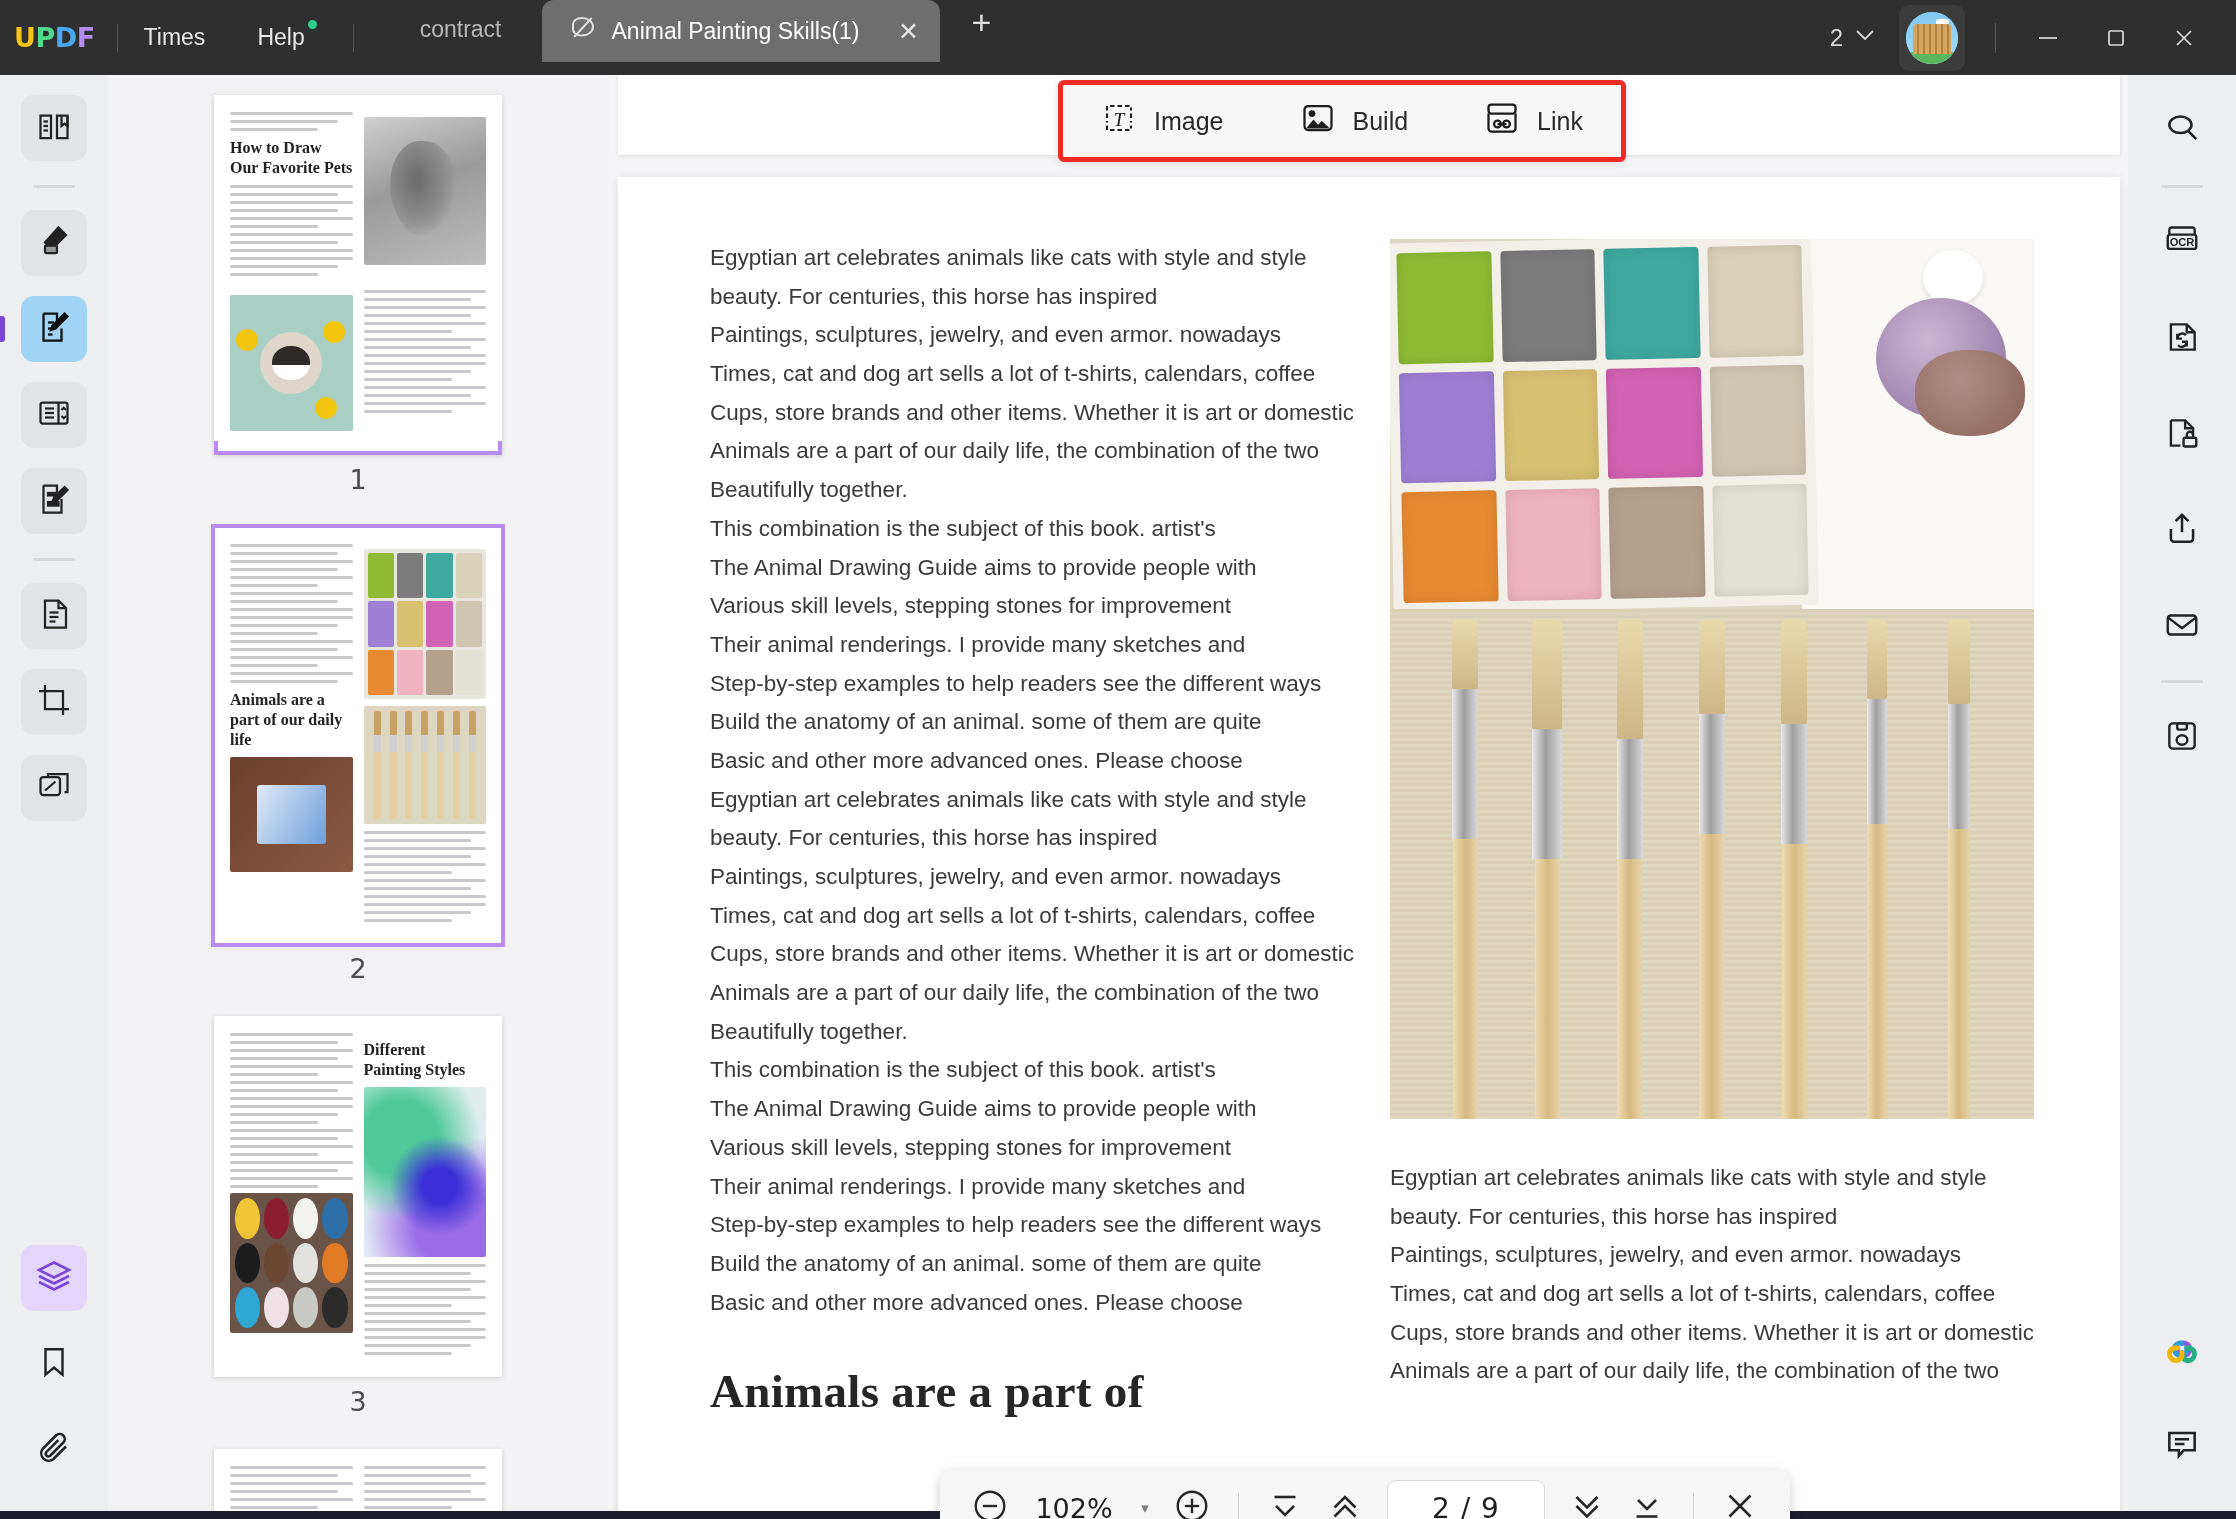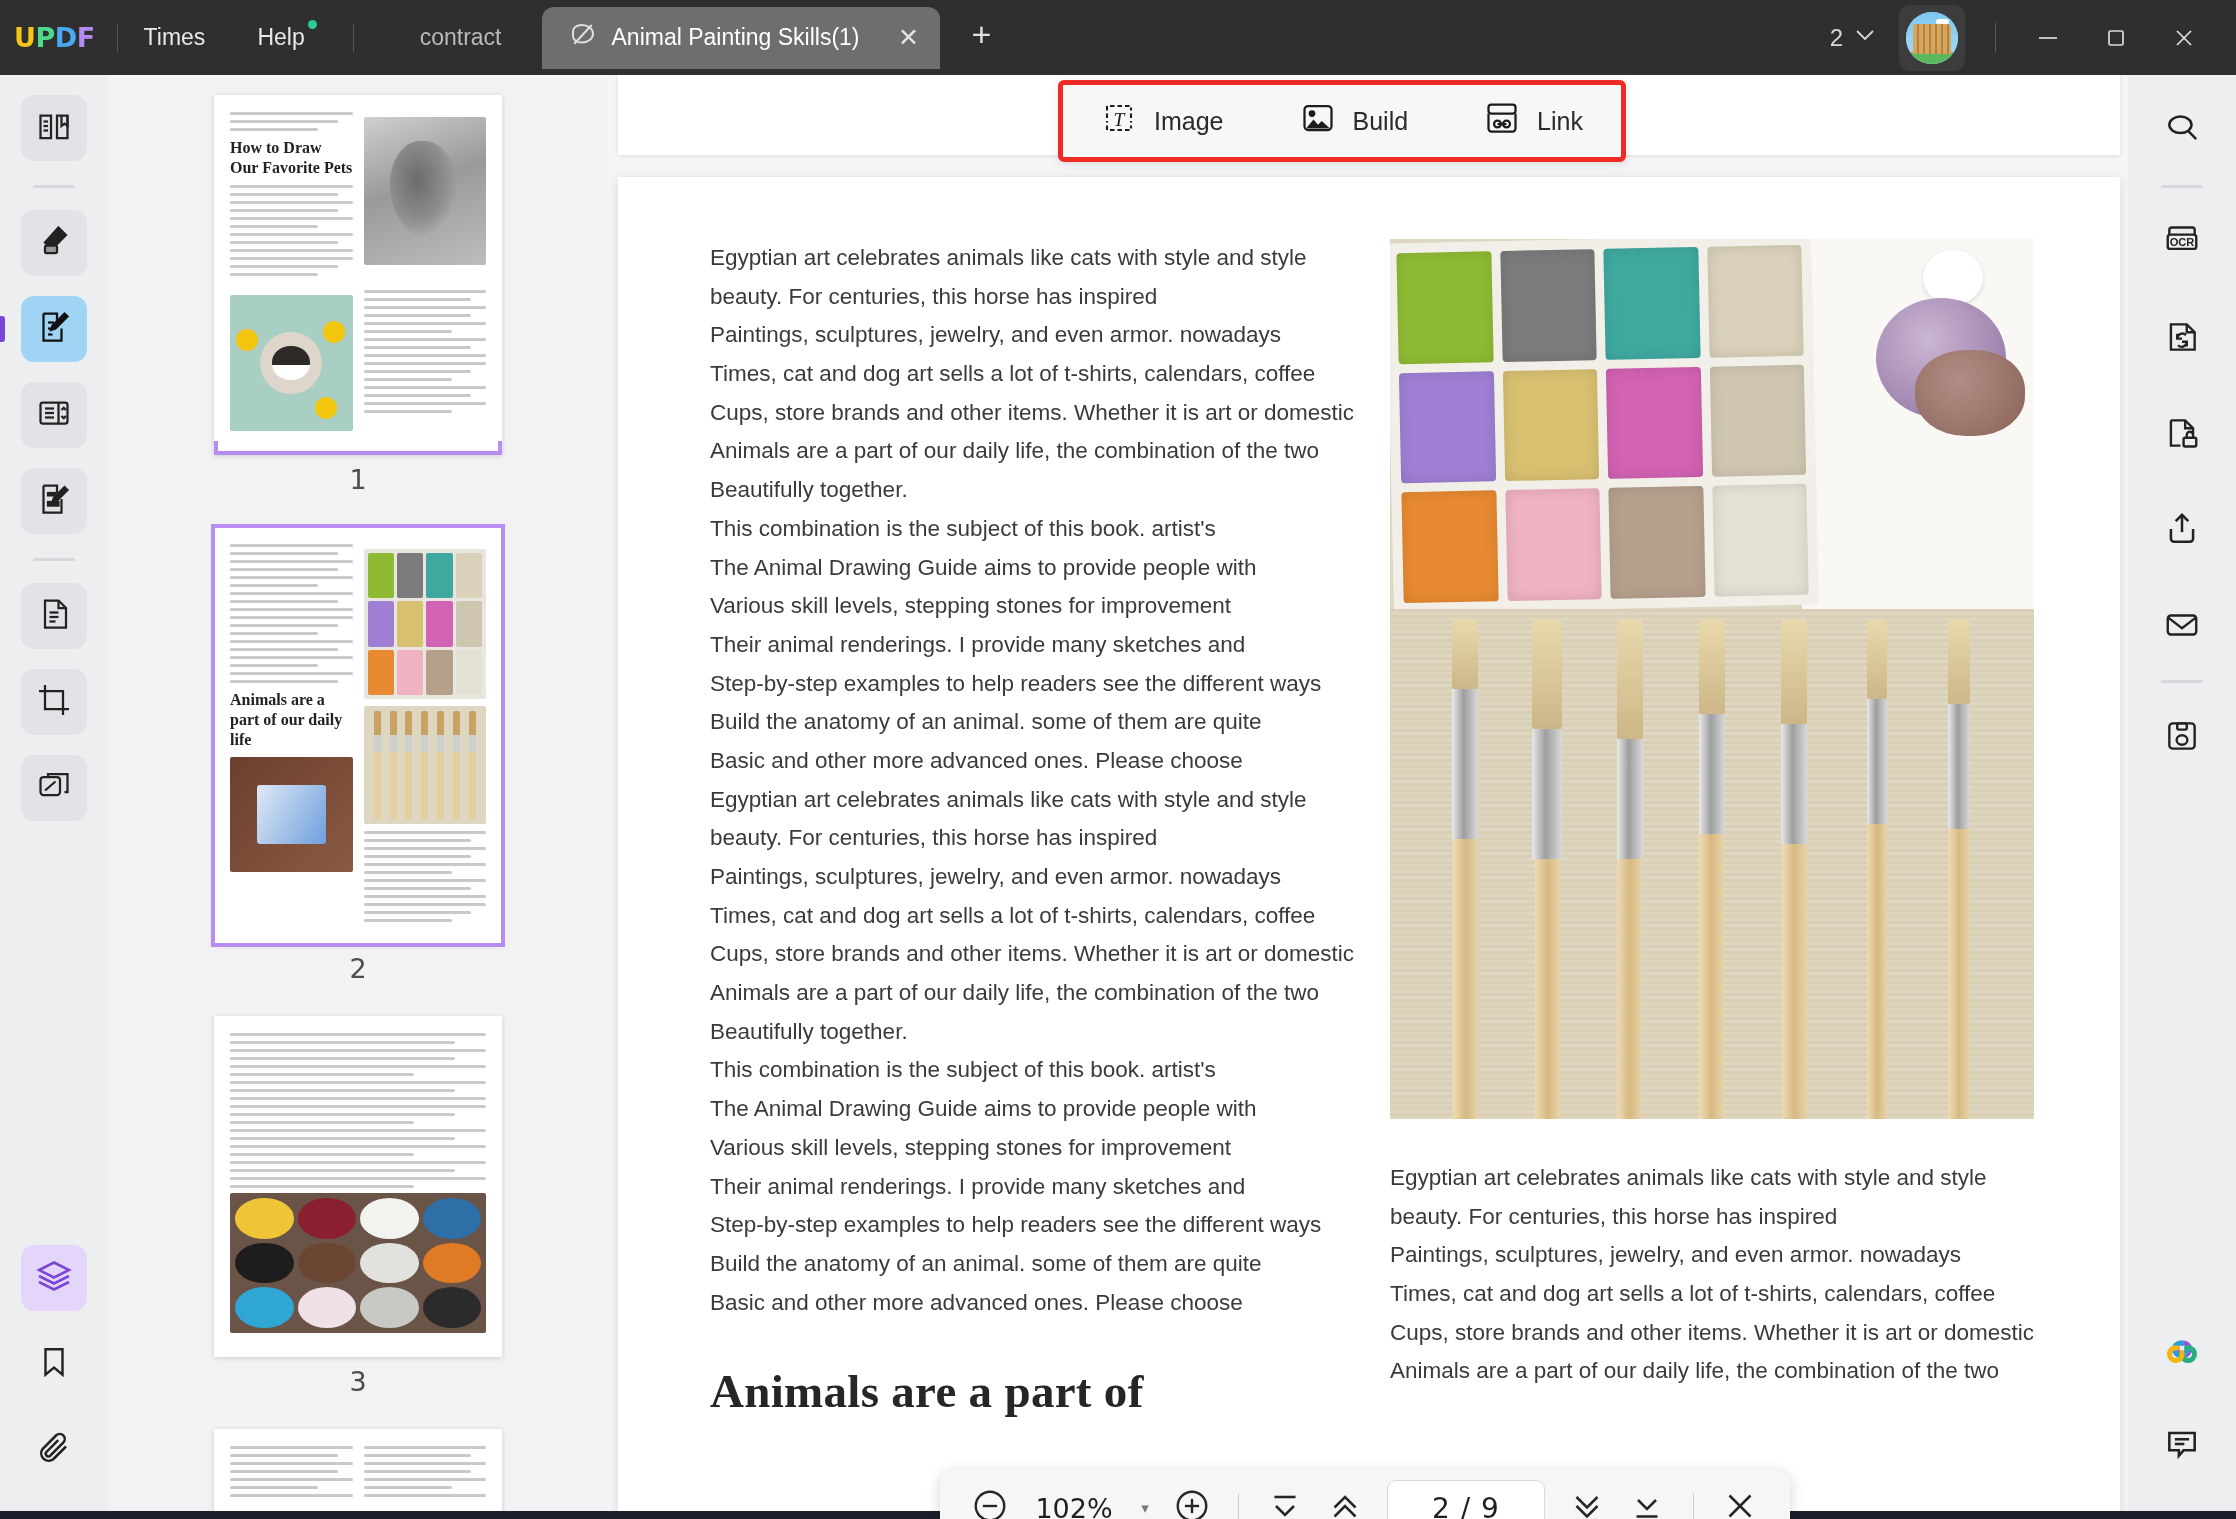--- a/index.html
+++ b/index.html
@@ -25,21 +25,21 @@
   .vdiv { width: 1px; height: 28px; background: #555; margin: 0 0 0 22px; }
   .menu-item {
     color: #e8e8e8; font-size: 23px; padding: 0 26px; position: relative;
     line-height: 75px; cursor: default;
   }
   .menu-item:first-of-type { margin-left: 18px; }
   .help-dot {
     position: absolute; top: 20px; right: 14px; width: 9px; height: 9px;
     border-radius: 50%; background: #2ecc8f;
   }
-  .tabs { display: flex; align-items: center; height: 75px; margin-left: 26px; flex: 1; }
+  .tabs { display: flex; align-items: flex-start; height: 75px; margin-left: 26px; flex: 1; }
   .tab {
     height: 58px; display: flex; align-items: center; padding: 0 26px;
     color: #bfbfbf; font-size: 23px; border-radius: 12px 12px 0 0; gap: 14px;
     white-space: nowrap;
   }
   .tab.inactive { color: #b9b9b9; background: transparent; padding: 0 40px; }
   .tab.active { background: #6e6e6e; color: #ffffff; height: 62px; padding-right: 14px; }
   .tab-close {
     width: 34px; height: 34px; display: flex; align-items: center; justify-content: center;
     color: #e4e4e4; font-size: 25px; border-radius: 6px; margin-left: 18px;
@@ -558,20 +558,36 @@
                   <span class="bw" style="background:#2e6fa8"></span>
                 <span class="bw" style="background:#1d1d1d"></span>
                   <span class="bw" style="background:#6b4632"></span>
                 <span class="bw" style="background:#e1e1dd"></span>
                   <span class="bw" style="background:#e07a24"></span>
                 <span class="bw" style="background:#2fa6d4"></span>
                   <span class="bw" style="background:#efe1e6"></span>
                 <span class="bw" style="background:#c8c8c4"></span>
                   <span class="bw" style="background:#2b2b2b"></span>
               </div>
+            </div>
+            <div class="tcol">
+              <div class="thead">Different Painting Styles</div>
+              <div class="timg art-watercolor"></div>
+              <div class="tline"></div>
+                <div class="tline m"></div>
+                <div class="tline"></div>
+                <div class="tline m"></div>
+              <div class="tline"></div>
+                <div class="tline s"></div>
+                <div class="tline"></div>
+                <div class="tline m"></div>
+              <div class="tline"></div>
+                <div class="tline"></div>
+                <div class="tline m"></div>
+                <div class="tline s"></div>
             </div>
           </div>
         </div>
         <div class="thumb-num">3</div>
       </div>
 
       <div class="thumb-item">
         <div class="thumb">
           <div class="tcols">
             <div class="tcol">

